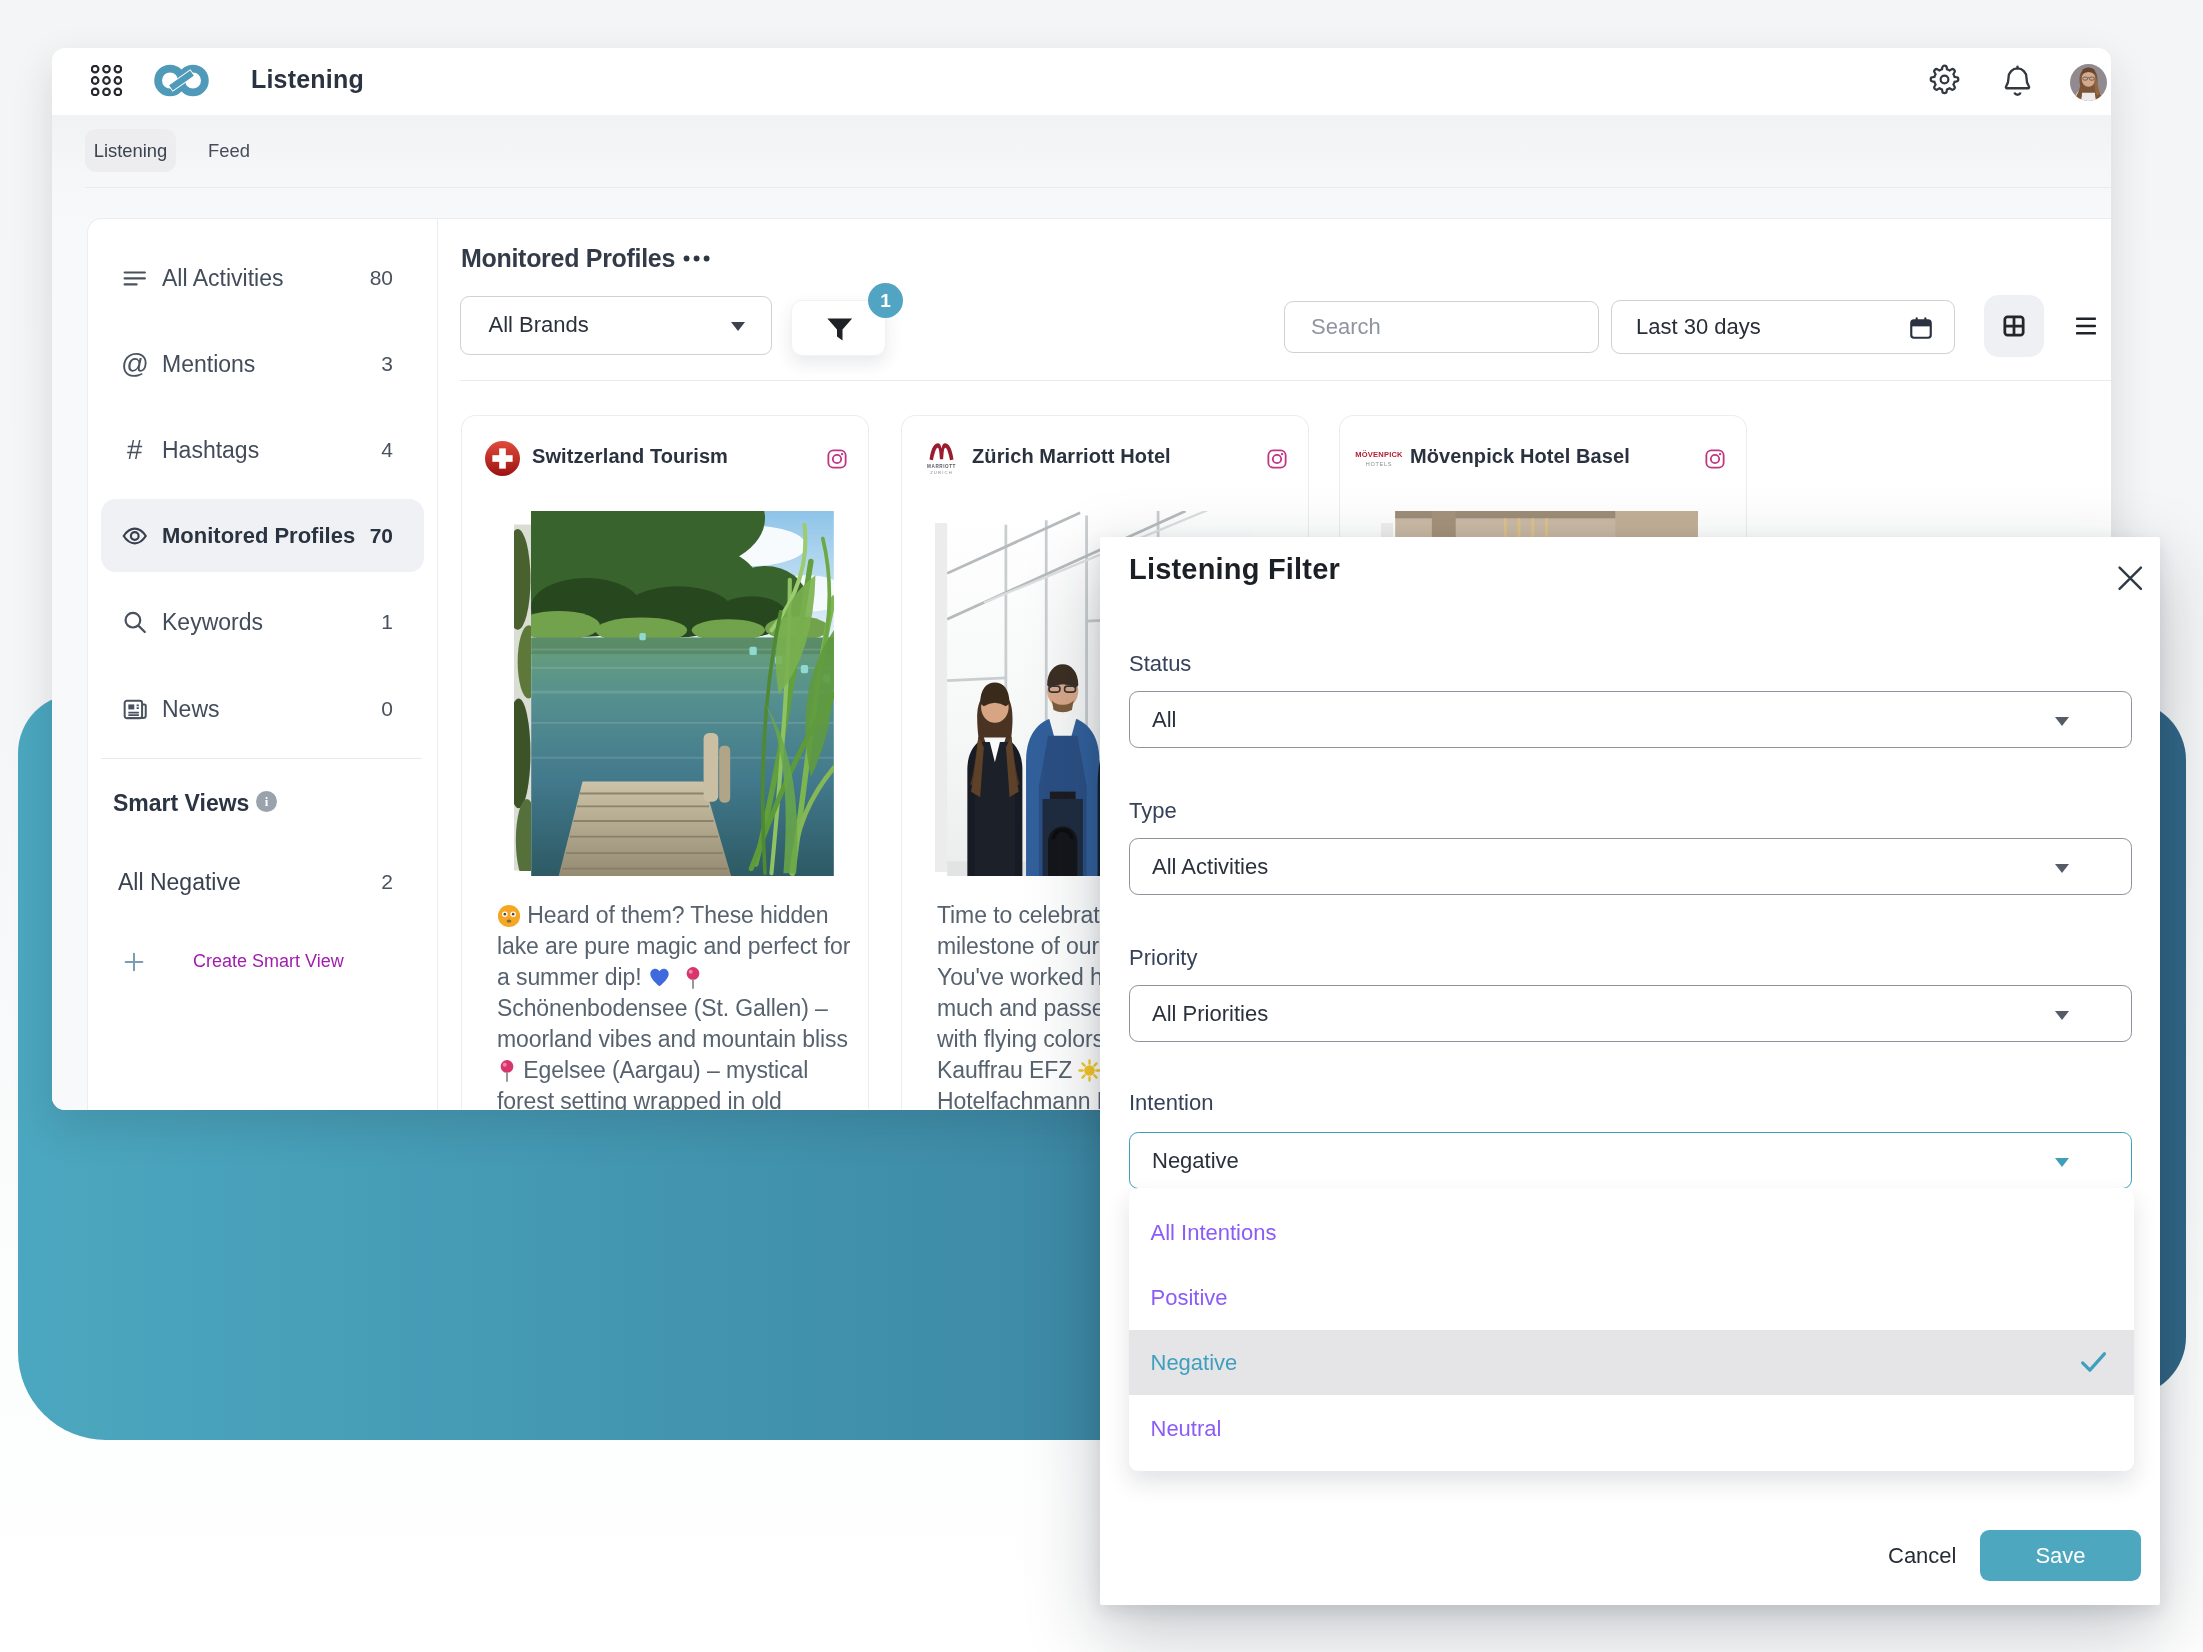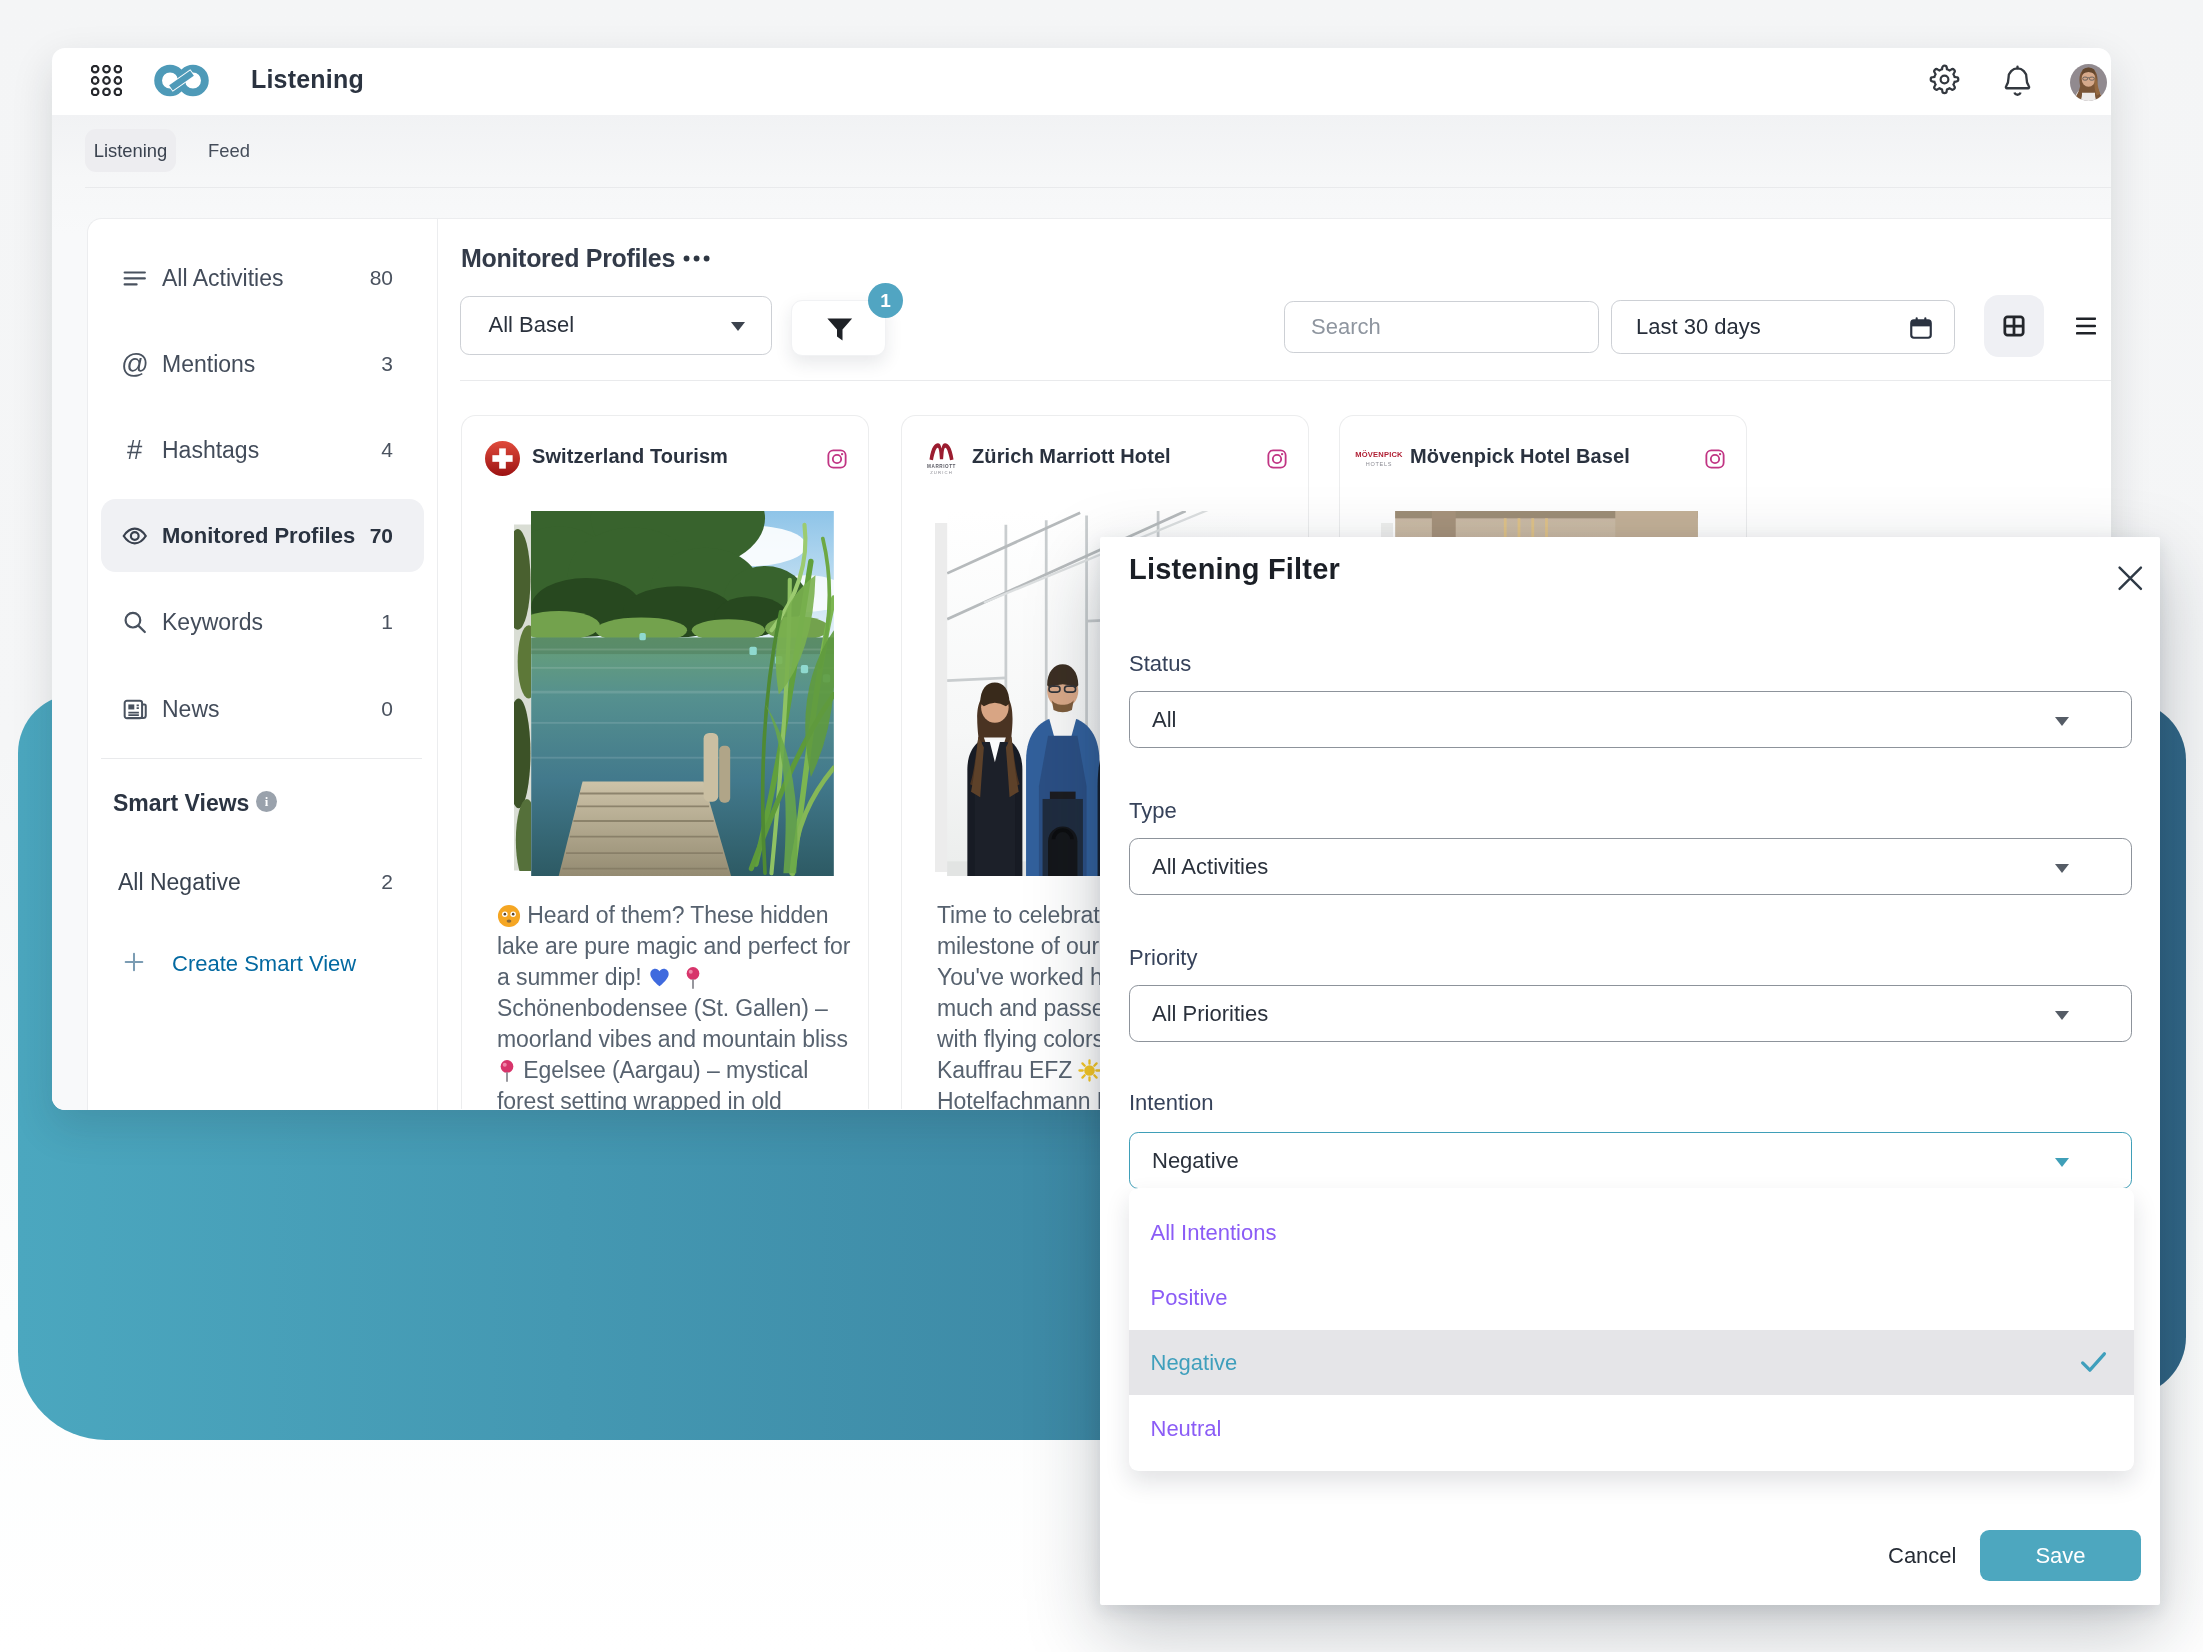--- a/index.html
+++ b/index.html
@@ -183,31 +183,31 @@
     <circle cx="11.5" cy="11.5" r="11.5" fill="#9aa2ac"></circle>
     <text x="11.5" y="16.5" font-size="14" font-weight="700" fill="#fff" text-anchor="middle" font-family="Liberation Serif,serif">i</text>
   </svg>
   <div class="abs" style="left:66px;top:821px;font-size:23px;color:#39424f">All Negative</div>
   <div class="abs" style="left:49px;top:820px;width:323px">
       <div class="scount" style="top:13.8px">2</div>
     </div>
   <svg class="abs" style="left:70px;top:902px" width="24" height="24" viewBox="0 0 26 26" stroke="#7b9cb3" stroke-width="2.2" stroke-linecap="round">
       <path d="M13 4 v18 M4 13 h18"></path>
     </svg>
-  <div class="abs" style="left:120px;top:903px;font-size:22px;color:#0369a1">Create Smart View</div>
+  <div class="abs" style="left:141px;top:903px;font-size:18px;color:#a21caf">Create Smart View</div>
 
   <div class="abs" style="left:409px;top:196px;font-size:25px;font-weight:700;color:#333b49;letter-spacing:-0.3px">Monitored Profiles</div>
   <svg class="abs" style="left:630px;top:205px" width="31" height="11" viewBox="0 0 34 12" fill="#2e3642">
     <circle cx="5" cy="6" r="3.2"></circle>
       <circle cx="16" cy="6" r="3.2"></circle>
       <circle cx="27" cy="6" r="3.2"></circle>
   </svg>
 
   <div class="abs selbox" style="left:408px;top:248px;width:312px;height:59px;">
-    <div class="abs" style="left:27.5px;top:0;line-height:56px;font-size:22px;color:#2a313c">All Basel</div>
+    <div class="abs" style="left:27.5px;top:0;line-height:56px;font-size:22px;color:#2a313c">All Brands</div>
     <div class="caret" style="right:26px;top:25px"></div>
   </div>
   <div class="abs" style="left:739px;top:252px;width:95px;height:56px;background:#fff;border-radius:11px;border:0.9px solid #f1f2f4;box-shadow:0 7.3px 16.5px rgba(30,40,55,.10)">
     <svg class="abs" style="left:34px;top:15.6px" width="27.5" height="25" viewBox="0 0 30 27" fill="#1e2126">
       <path d="M1.5 1.5 h27 L18 13.5 V25.5 l-6-4.5 V13.5 Z"></path>
     </svg>
   </div>
   <div class="abs" style="left:816px;top:235px;width:35px;height:35px;border-radius:50%;background:#51a5c2;color:#fff;font-size:19px;font-weight:700;text-align:center;line-height:35px">1</div>
 
   <div class="abs selbox" style="left:1232px;top:253px;width:315px;height:52px;">

